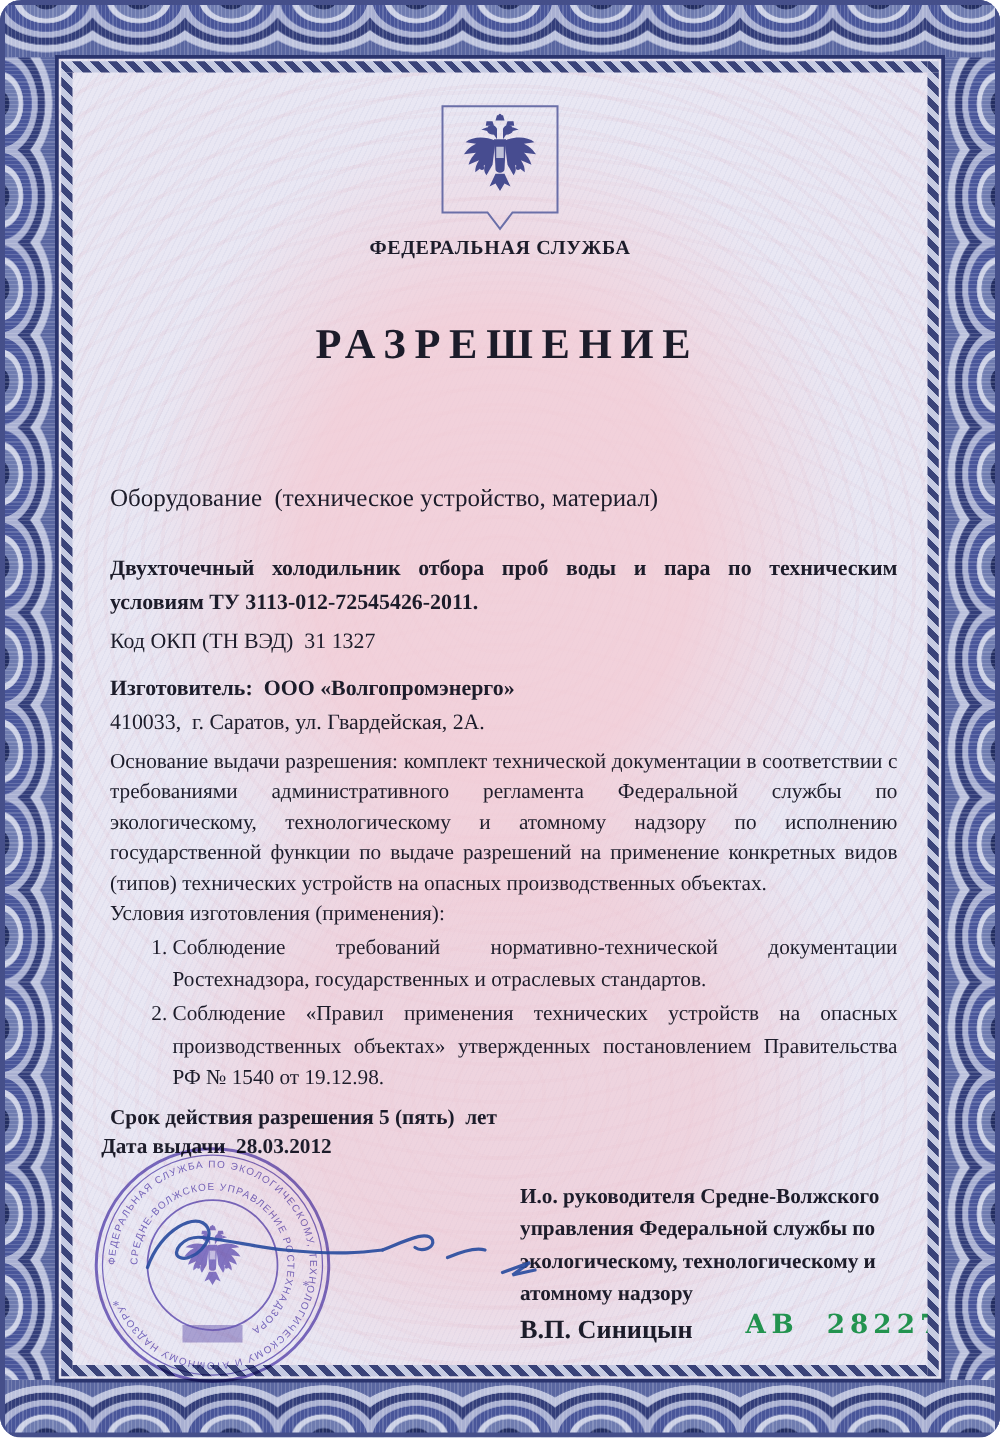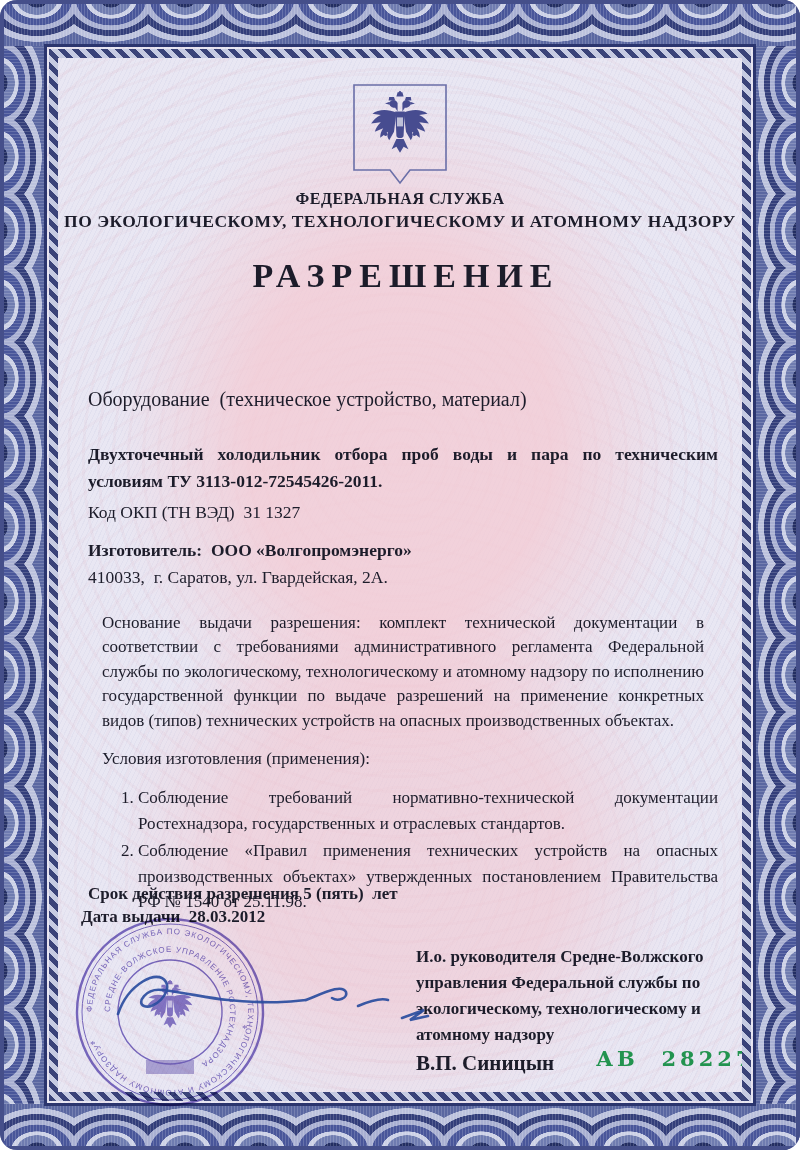--- a/index.html
+++ b/index.html
@@ -53,21 +53,21 @@
   .agency.l1{top:190px;font-size:16px;}
   .agency.l2{top:211px;font-size:17.5px;}
   .doc-title{left:12px;right:0;top:257px;text-align:center;font-weight:bold;font-size:34px;letter-spacing:7px;}
   .doc-number{left:531px;top:294px;font-weight:bold;font-size:19px;}
   .eq-label{left:88px;top:388px;font-size:20px;}
   .eq-name{left:88px;top:441px;width:630px;font-size:17.5px;font-weight:bold;line-height:27px;text-align:justify;text-align-last:left;}
   .okp{left:88px;top:502px;font-size:17.5px;}
   .manuf{left:88px;top:540px;font-size:17.5px;font-weight:bold;}
   .manuf-addr{left:88px;top:567px;font-size:17.5px;}
   .body-flow{left:88px;top:597px;width:630px;font-size:17px;}
-  .body-flow p{margin:14px;}
+  .body-flow p{margin:0;}
   .basis{line-height:24.4px;text-align:justify;text-align-last:left;}
   .cond-label{line-height:24px;}
   .cond-list{margin:2px 0 0 0;padding-left:50px;line-height:25.5px;}
   .cond-list li{text-align:justify;text-align-last:left;margin:0 0 2px 0;}
   .validity{left:88px;top:884px;font-size:17px;font-weight:bold;}
   .issue-date{left:81px;top:907px;font-size:17px;font-weight:bold;}
   .signer{left:416px;top:944px;width:320px;font-size:17px;font-weight:bold;line-height:26px;}
   .signer-name{left:416px;top:1051px;font-size:21px;font-weight:bold;}
   .serial{left:596px;top:1046px;width:160px;font-size:21px;font-weight:bold;letter-spacing:4px;
     color:#22934f;font-family:"DejaVu Serif","Liberation Serif",serif;}
@@ -105,35 +105,34 @@
   <div class="frame-line"></div>
   <div class="frame-checker"></div>
   <div class="edge"></div>
 
   <svg class="emblem" viewBox="0 0 100 108">
     <path d="M4,3 H96 V88 H60 L50,101 L40,88 H4 Z" fill="none" stroke="#6a6fa8" stroke-width="1.6"></path>
     <use href="#eagle" x="14" y="6" width="72" height="78" fill="#474c90"></use>
   </svg>
 
   <div class="abs agency l1">ФЕДЕРАЛЬНАЯ СЛУЖБА</div>
-  <div class="abs agency l2">ПО ЭКОЛОГИЧЕСКОМУ, ТЕХНОЛОГИЧЕСКОМУ И АТОМНОМУ НАДЗОРУ</div>
   <div class="abs doc-title">РАЗРЕШЕНИЕ</div>
 
   <div class="abs eq-label pre">Оборудование  (техническое устройство, материал)</div>
   <div class="abs eq-name">Двухточечный холодильник отбора проб воды и пара по техническим условиям ТУ 3113-012-72545426-2011.</div>
   <div class="abs okp pre">Код ОКП (ТН ВЭД)  31 1327</div>
   <div class="abs manuf pre">Изготовитель:  ООО «Волгопромэнерго»</div>
   <div class="abs manuf-addr pre">410033,  г. Саратов, ул. Гвардейская, 2А.</div>
 
   <div class="abs body-flow">
     <p class="basis">Основание выдачи разрешения: комплект технической документации в соответствии с требованиями административного регламента Федеральной службы по экологическому, технологическому и атомному надзору по исполнению государственной функции по выдаче разрешений на применение конкретных видов (типов) технических устройств на опасных производственных объектах.</p>
     <p class="cond-label">Условия изготовления (применения):</p>
     <ol class="cond-list">
       <li>Соблюдение требований нормативно-технической документации Ростехнадзора, государственных и отраслевых стандартов.</li>
-      <li>Соблюдение «Правил применения технических устройств на опасных производственных объектах» утвержденных постановлением Правительства РФ № 1540 от 25.11.98.</li>
+      <li>Соблюдение «Правил применения технических устройств на опасных производственных объектах» утвержденных постановлением Правительства РФ № 1540 от 19.12.98.</li>
     </ol>
   </div>
 
   <div class="abs validity pre">Срок действия разрешения 5 (пять)  лет</div>
   <div class="abs issue-date pre">Дата выдачи  28.03.2012</div>
 
   <div class="abs signer">И.о. руководителя Средне-Волжского управления Федеральной службы по экологическому, технологическому и атомному надзору</div>
   <div class="abs signer-name">В.П. Синицын</div>
 
   <div class="abs serial pre">АВ  282271</div>

